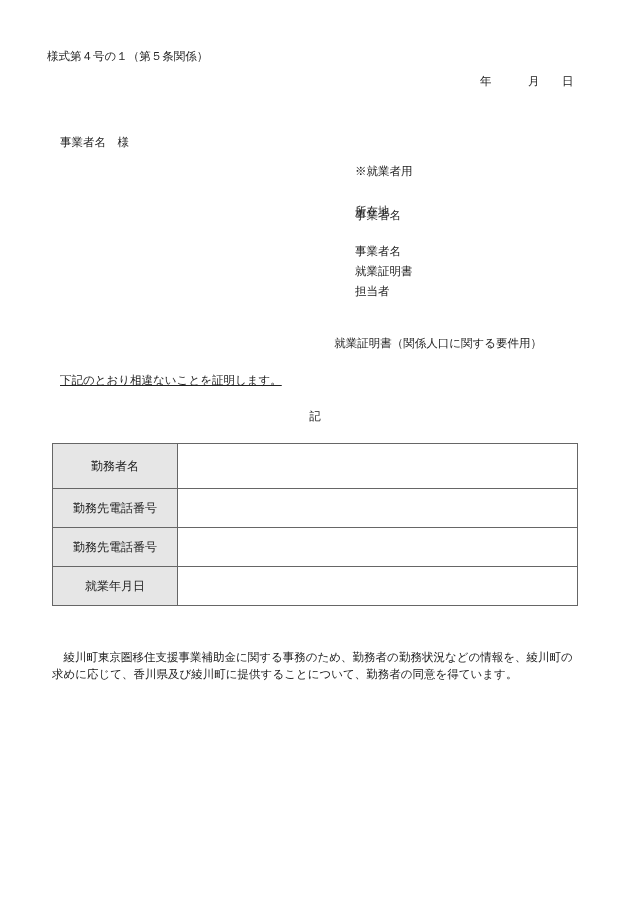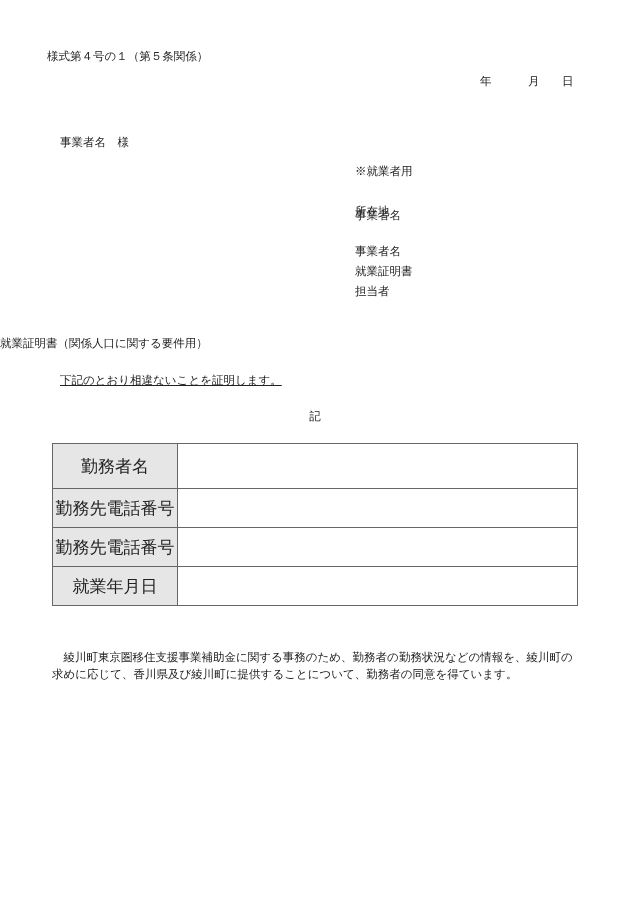--- a/index.html
+++ b/index.html
@@ -3,25 +3,25 @@
 <meta charset="utf-8">
 <style>
   html, body { margin: 0; padding: 0; background: #ffffff; }
   body { width: 630px; height: 903px; position: relative; overflow: hidden;
          font-family: "DejaVu Serif", "Liberation Serif", serif; color: #222; font-size: 11.5px; }
   .abs { position: absolute; white-space: nowrap; }
   .form-no { left: 47px; top: 49px; }
   .date { top: 74px; }
   .addressee { left: 60px; top: 135px; }
   .applicant { left: 355px; }
-  .title { left: 0; width: 542px; top: 336px; text-align: left; }
+  .title { left: 0; width: 542px; top: 336px; text-align: right; }
   .lead { left: 60px; top: 373px; text-decoration: underline; }
   .ki { left: 0; width: 630px; top: 409px; text-align: center; }
   table.cert { position: absolute; left: 52px; top: 443px; width: 526px; border-collapse: collapse; }
-  table.cert td { border: 1px solid #666; font-size: 17px; }
+  table.cert td { border: 1px solid #666; font-size: 12px; }
   table.cert td.lbl { width: 122px; background: #e6e6e6; text-align: center; }
   table.cert td.val { background: #fff; }
   .note { left: 52px; top: 649px; width: 530px; white-space: normal; line-height: 17px; text-indent: 1em; }
 </style>
 </head>
 <body>
 
 <div class="abs form-no">様式第４号の１（第５条関係）</div>
 
 <div class="abs date" style="left:480px">年</div>

